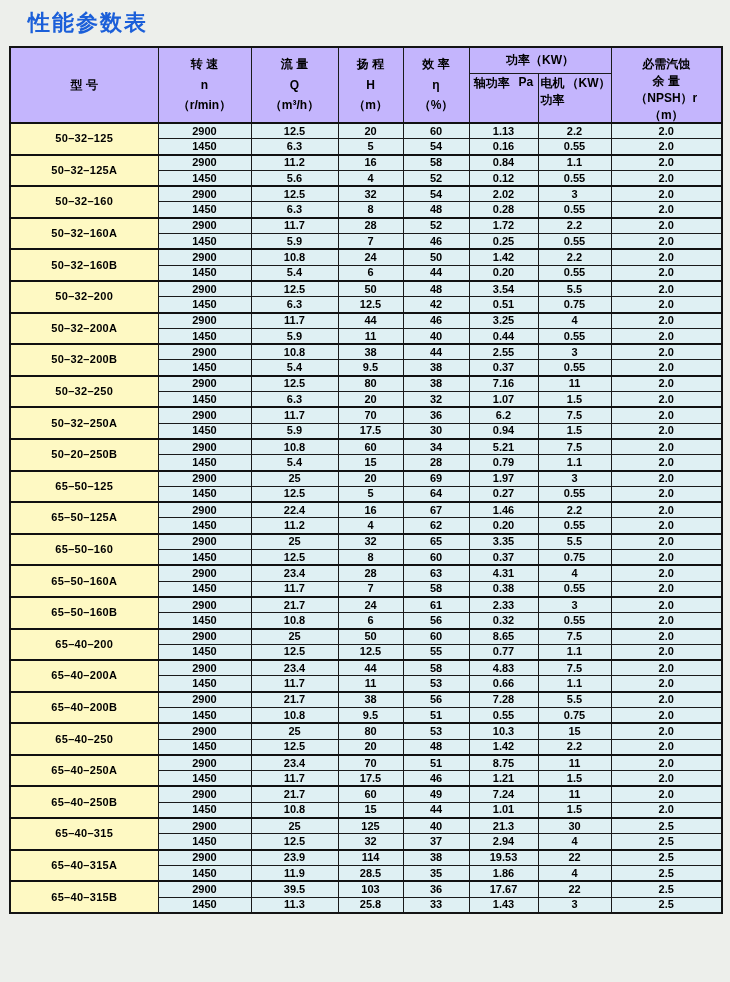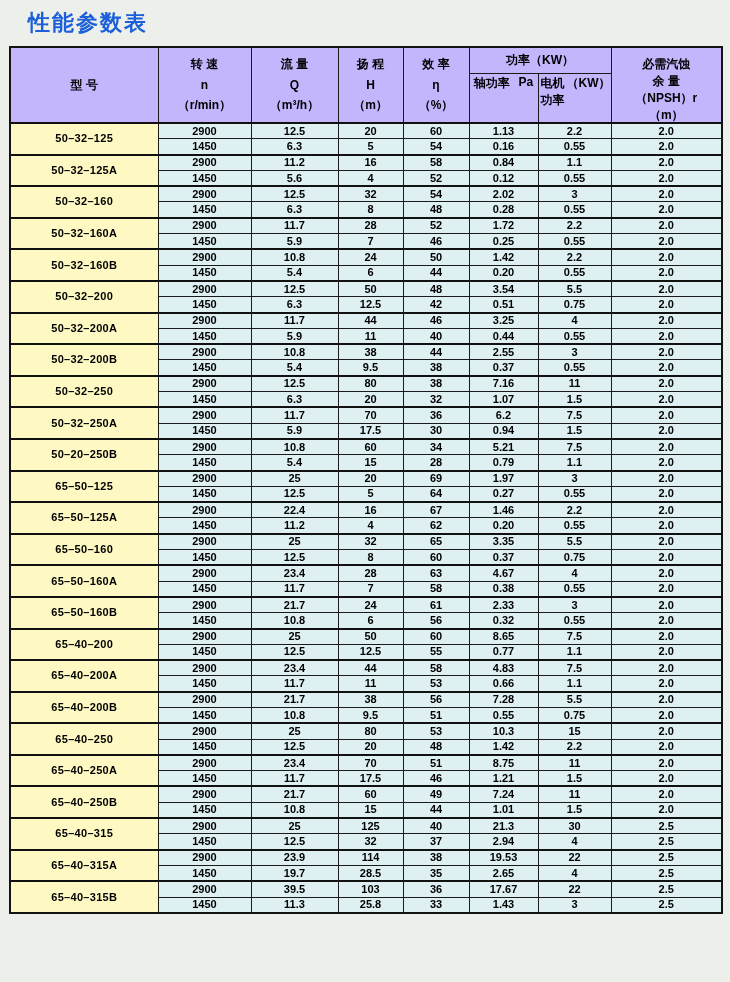--- a/index.html
+++ b/index.html
@@ -408,21 +408,21 @@
           <td>0.37</td>
           <td>0.75</td>
           <td>2.0</td>
         </tr>
         <tr class="group-start">
           <td rowspan="2" class="model-cell">65–50–160A</td>
           <td>2900</td>
           <td>23.4</td>
           <td>28</td>
           <td>63</td>
-          <td>4.67</td>
+          <td>4.31</td>
           <td>4</td>
           <td>2.0</td>
         </tr>
         <tr class="row-inner">
           <td>1450</td>
           <td>11.7</td>
           <td>7</td>
           <td>58</td>
           <td>0.38</td>
           <td>0.55</td>
@@ -585,24 +585,24 @@
           <td>2900</td>
           <td>23.9</td>
           <td>114</td>
           <td>38</td>
           <td>19.53</td>
           <td>22</td>
           <td>2.5</td>
         </tr>
         <tr class="row-inner">
           <td>1450</td>
-          <td>19.7</td>
+          <td>11.9</td>
           <td>28.5</td>
           <td>35</td>
-          <td>2.65</td>
+          <td>1.86</td>
           <td>4</td>
           <td>2.5</td>
         </tr>
         <tr class="group-start">
           <td rowspan="2" class="model-cell">65–40–315B</td>
           <td>2900</td>
           <td>39.5</td>
           <td>103</td>
           <td>36</td>
           <td>17.67</td>

